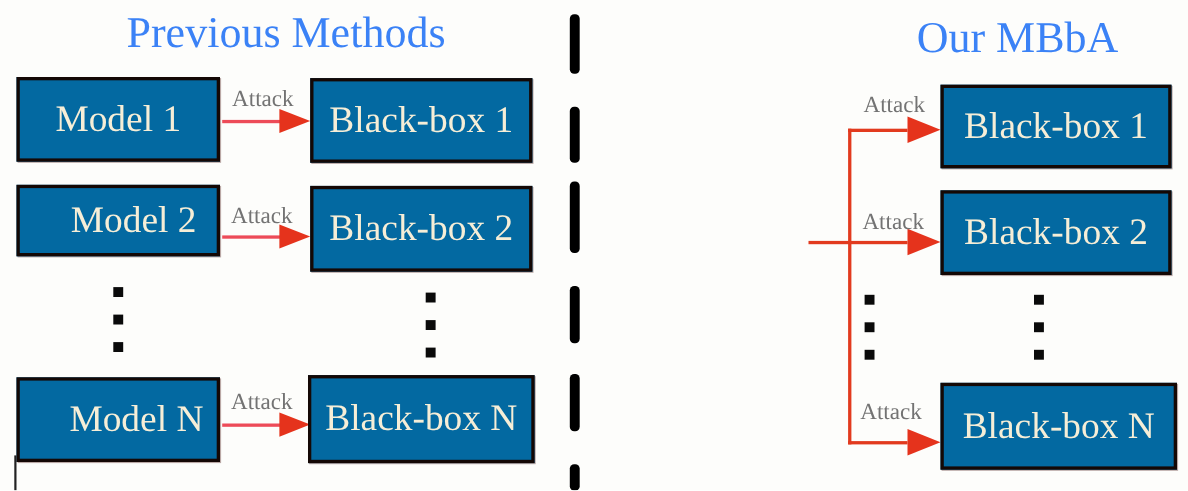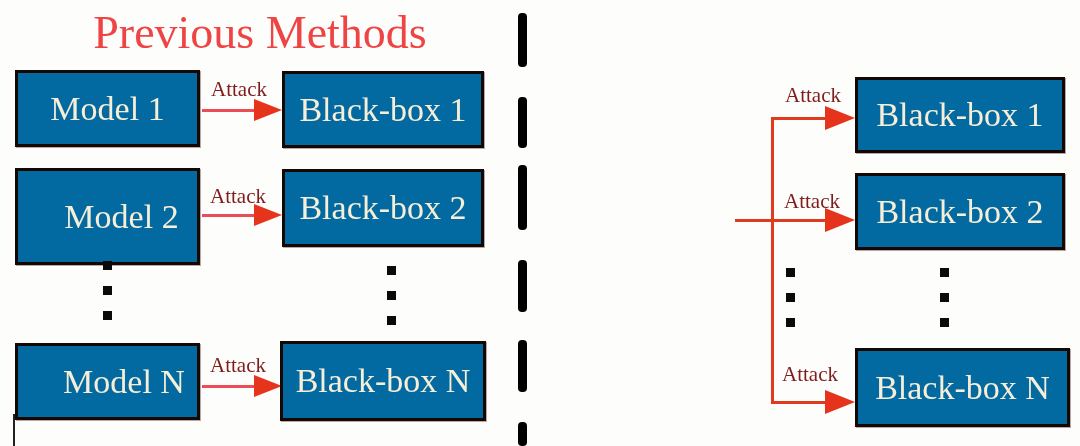--- a/index.html
+++ b/index.html
@@ -1,31 +1,31 @@
 <!DOCTYPE html>
 <html><head>
 <meta charset="utf-8">
 <style>
   html,body{margin:0;padding:0;background:#ffffff;}
   #stage{
     position:relative;width:1080px;height:446px;overflow:hidden;
     background:#fdfdfb;font-family:"Liberation Serif","DejaVu Serif",serif;
   }
   .title{
-    position:absolute;text-align:center;color:#ef4444;
-    font-size:46px;font-weight:400;letter-spacing:0px;white-space:nowrap;
+    position:absolute;text-align:center;color:#3b82f6;
+    font-size:40px;font-weight:400;letter-spacing:0px;white-space:nowrap;
   }
   .rbox{
     position:absolute;background:#0369a1;border:3px solid #140805;
     box-sizing:border-box;display:flex;align-items:center;justify-content:center;
     color:#f6eed7;font-size:34px;white-space:nowrap;
     box-shadow:1px 1px 0 rgba(60,10,5,.35);
   }
   .attack{
-    position:absolute;color:#7f1d1d;font-size:21px;white-space:nowrap;
+    position:absolute;color:#737373;font-size:21px;white-space:nowrap;
     text-align:center;width:70px;
   }
   .shaft-l{position:absolute;height:3px;background:#ed4b58;}
   .head-l{
     position:absolute;width:0;height:0;
     border-top:11px solid transparent;border-bottom:11px solid transparent;
     border-left:28px solid #e5331c;
   }
   .line-r{position:absolute;background:#e23a1e;}
   .head-r{
@@ -48,21 +48,21 @@
   <div class="rbox" style="left:15px;top:70px;width:185px;height:77px;">
     <span>Model 1</span>
   </div>
   <div class="attack" style="left:204px;top:77px;">Attack</div>
   <div class="shaft-l" style="left:202px;top:109px;width:54px;"></div>
   <div class="head-l" style="left:254px;top:99px;"></div>
   <div class="rbox" style="left:282px;top:71px;width:202px;height:77px;">
     <span>Black-box 1</span>
   </div>
 
-  <div class="rbox" style="left:15px;top:168px;width:185px;height:97px;padding-left:28px;">
+  <div class="rbox" style="left:15px;top:168px;width:185px;height:65px;padding-left:28px;">
     <span>Model 2</span>
   </div>
   <div class="attack" style="left:203px;top:184px;">Attack</div>
   <div class="shaft-l" style="left:202px;top:214px;width:54px;"></div>
   <div class="head-l" style="left:254px;top:204px;"></div>
   <div class="rbox" style="left:282px;top:169px;width:202px;height:78px;">
     <span>Black-box 2</span>
   </div>
 
   <div class="vdots" style="left:103px;top:261px;">
@@ -88,20 +88,21 @@
 
   <div>
     <div class="dash" style="top:13px;height:54px;"></div>
     <div class="dash" style="top:97px;height:51px;"></div>
     <div class="dash" style="top:165px;height:65px;"></div>
     <div class="dash" style="top:260px;height:52px;"></div>
     <div class="dash" style="top:340px;height:52px;"></div>
     <div class="dash" style="top:422px;height:24px;"></div>
   </div>
 
+  <div class="title" style="left:810px;top:10px;width:230px;">Our MBbA</div>
 
 
   <div class="line-r" style="left:771px;top:117px;width:3px;height:287px;"></div>
   <div class="line-r" style="left:771px;top:117px;width:54px;height:3px;"></div>
   <div class="line-r" style="left:735px;top:219px;width:90px;height:3px;"></div>
   <div class="line-r" style="left:771px;top:401px;width:54px;height:3px;"></div>
   <div class="head-r" style="left:825px;top:106px;"></div>
   <div class="head-r" style="left:825px;top:208px;"></div>
   <div class="head-r" style="left:825px;top:390px;"></div>
 

